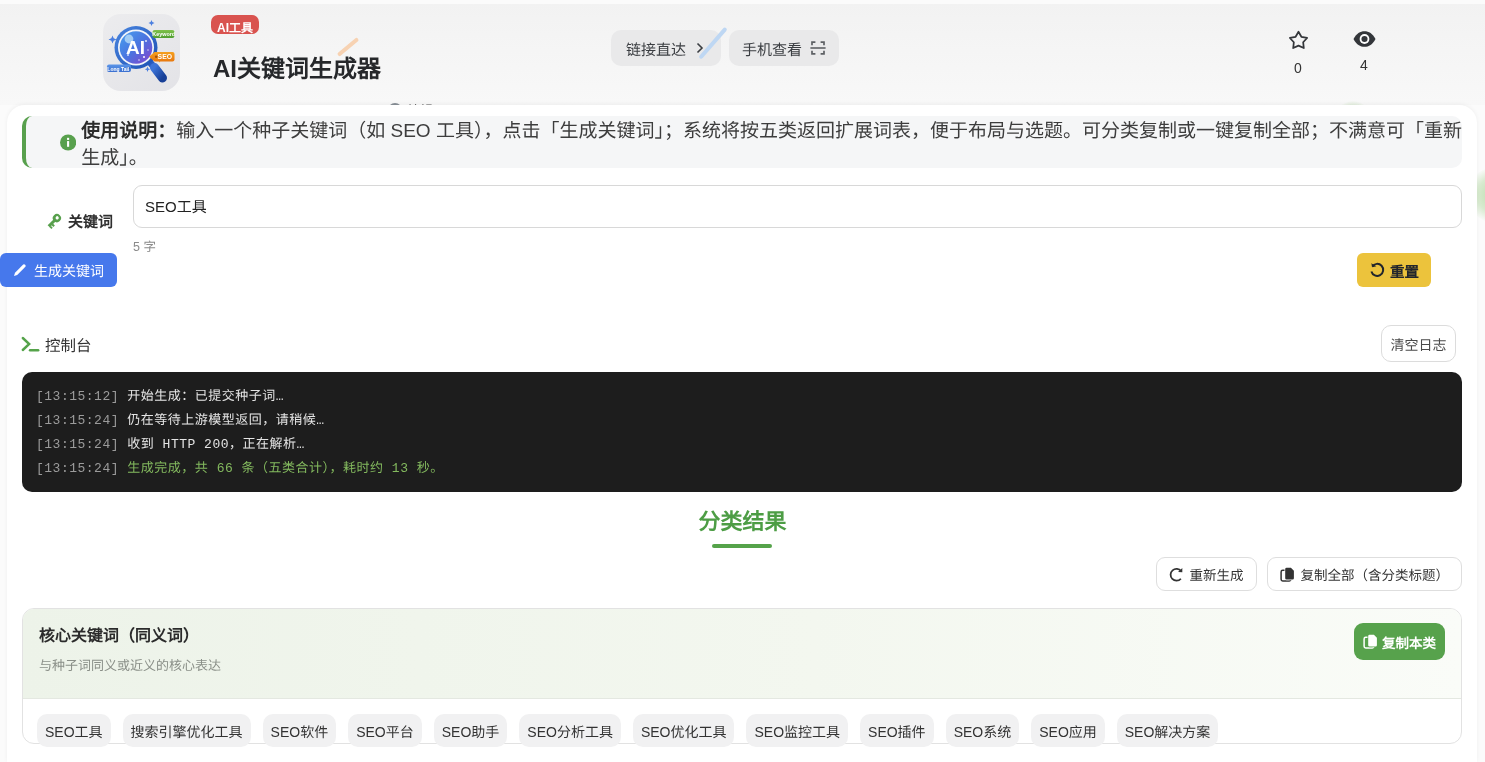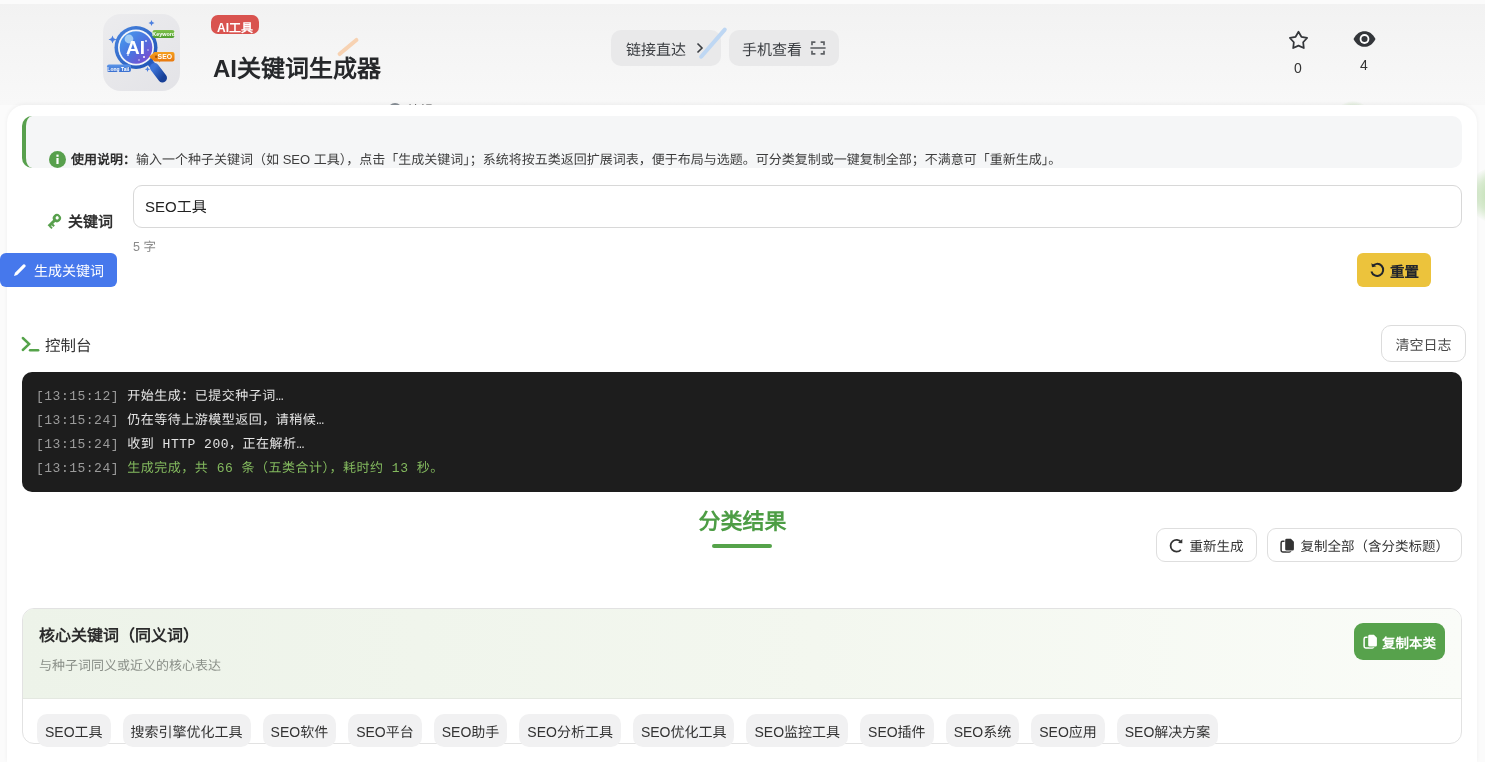--- a/index.html
+++ b/index.html
@@ -34,55 +34,55 @@
           font-size:15px; }
   .hbtn1 { left:611px; width:110px; }
   .hbtn2 { left:729px; width:110px; }
   .stat { position:absolute; text-align:center; color:#2e3033; }
   .stat .n { font-size:14px; margin-top:5px; color:#333; }
   .stat1 { left:1278px; top:30px; width:40px; }
   .stat2 { left:1344px; top:30px; width:40px; }
 
   
   .note { position:absolute; top:116px; left:22px; width:1440px; height:52px; background:#f5f6f7;
-          border-radius:10px; border-left:4px solid #58a04d; display:flex; align-items:flex-end;
-          padding-left:23px; gap:5px; font-size:13px; color:#3d3d3d; }
+          border-radius:10px; border-left:4px solid #58a04d; display:flex; align-items:center;
+          padding-left:34px; gap:5px; font-size:19px; color:#3d3d3d; }
   .note b { color:#2c2c2c; }
 
   
   .flabel { position:absolute; top:210px; left:46px; display:flex; align-items:center; gap:6px;
             font-size:15px; font-weight:bold; color:#2f2f2f; }
   .finput { position:absolute; top:185px; left:133px; width:1329px; height:43px; border:1px solid #d8d8d8;
             border-radius:9px; background:#fff; font-size:15px; color:#222; line-height:41px;
             padding-left:11px; }
   .fhint { position:absolute; top:236px; left:133px; font-size:12.5px; color:#8b8b8b; }
 
   .btnrow { position:absolute; top:253px; left:0; width:1431px; display:flex; justify-content:space-between; gap:12px; }
   .btn-blue { height:34px; padding:0 13px; background:#4678ec; color:#fff; border-radius:6px;
               font-size:14px; display:flex; align-items:center; gap:7px; }
   .btn-yellow { height:34px; padding:0 12px; background:#ecc33c; color:#22262c; border-radius:6px;
               font-size:14.5px; font-weight:bold; display:flex; align-items:center; gap:5px; }
 
   
   .clabel { position:absolute; top:333px; left:21px; display:flex; align-items:center; gap:5px;
             font-size:15.5px; color:#333; }
-  .cclear { position:absolute; top:325px; left:1381px; width:85px; height:37px; background:#fff;
+  .cclear { position:absolute; top:325px; left:1381px; width:75px; height:37px; background:#fff;
             border:1px solid #dcdcdc; border-radius:10px; font-size:14px; color:#4a4a4a;
             display:flex; align-items:center; justify-content:center; }
   .console { position:absolute; top:372px; left:22px; width:1440px; height:120px; background:#1d1d1d;
              border-radius:10px; padding:13px 14px; font-family:"Liberation Mono", monospace;
              font-size:13px; line-height:24px; letter-spacing:0.5px; color:#e4e4e4; }
   .console .ts { color:#9b9b9b; }
   .console .ok { color:#83b95e; }
 
   
   .rtitle { position:absolute; top:503px; left:0; width:1485px; text-align:center; font-size:22px;
             font-weight:bold; color:#4d9d45; }
   .rline { position:absolute; top:544px; left:712px; width:60px; height:4px; background:#55a34a; border-radius:2px; }
-  .actrow { position:absolute; top:528px; left:0; width:1462px; display:flex; justify-content:flex-end; gap:10px; }
+  .actrow { position:absolute; top:557px; left:0; width:1462px; display:flex; justify-content:flex-end; gap:10px; }
   .wbtn { height:34px; background:#fff; border:1px solid #dedede; border-radius:9px; font-size:13.5px;
           color:#333; display:flex; align-items:center; justify-content:center; gap:6px; padding:0 12px; }
 
   
   .card { position:absolute; top:608px; left:22px; width:1440px; border:1px solid #e2e2e2;
           border-radius:12px; background:#fff; height:136px; }
   .card-h { height:90px; background:linear-gradient(90deg,#edf3e9 0%,#f3f7ef 55%,#fafcf8 100%);
             border-radius:11px 11px 0 0; border-bottom:1px solid #e4e8e1; position:relative;
             padding:13px 16px 0 16px; }
   .card-h h3 { font-size:16px; color:#2b2b2b; }

